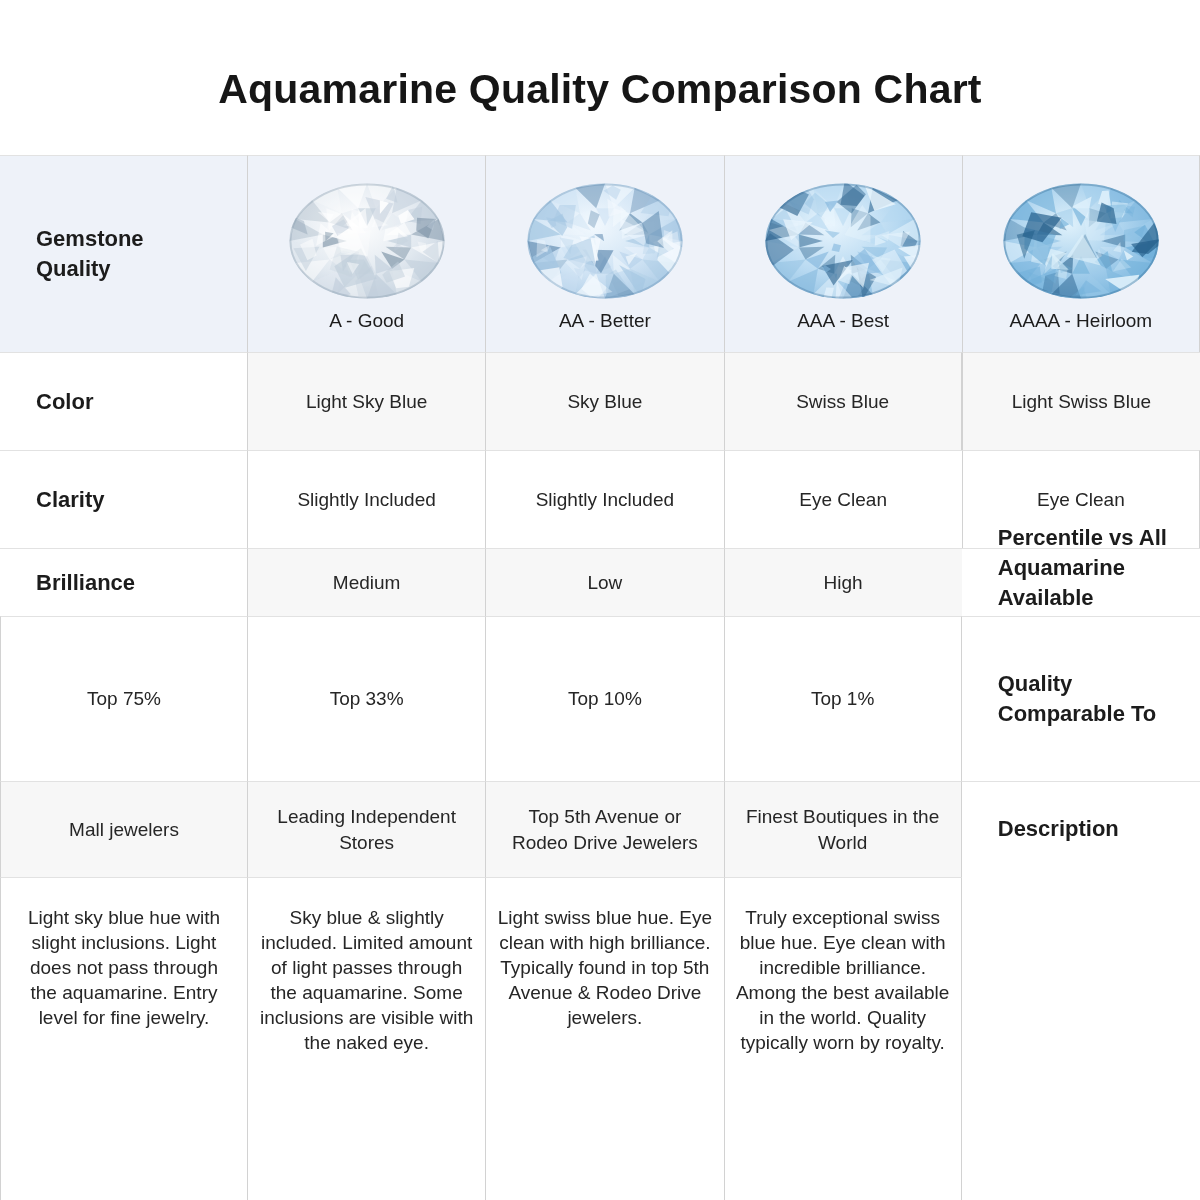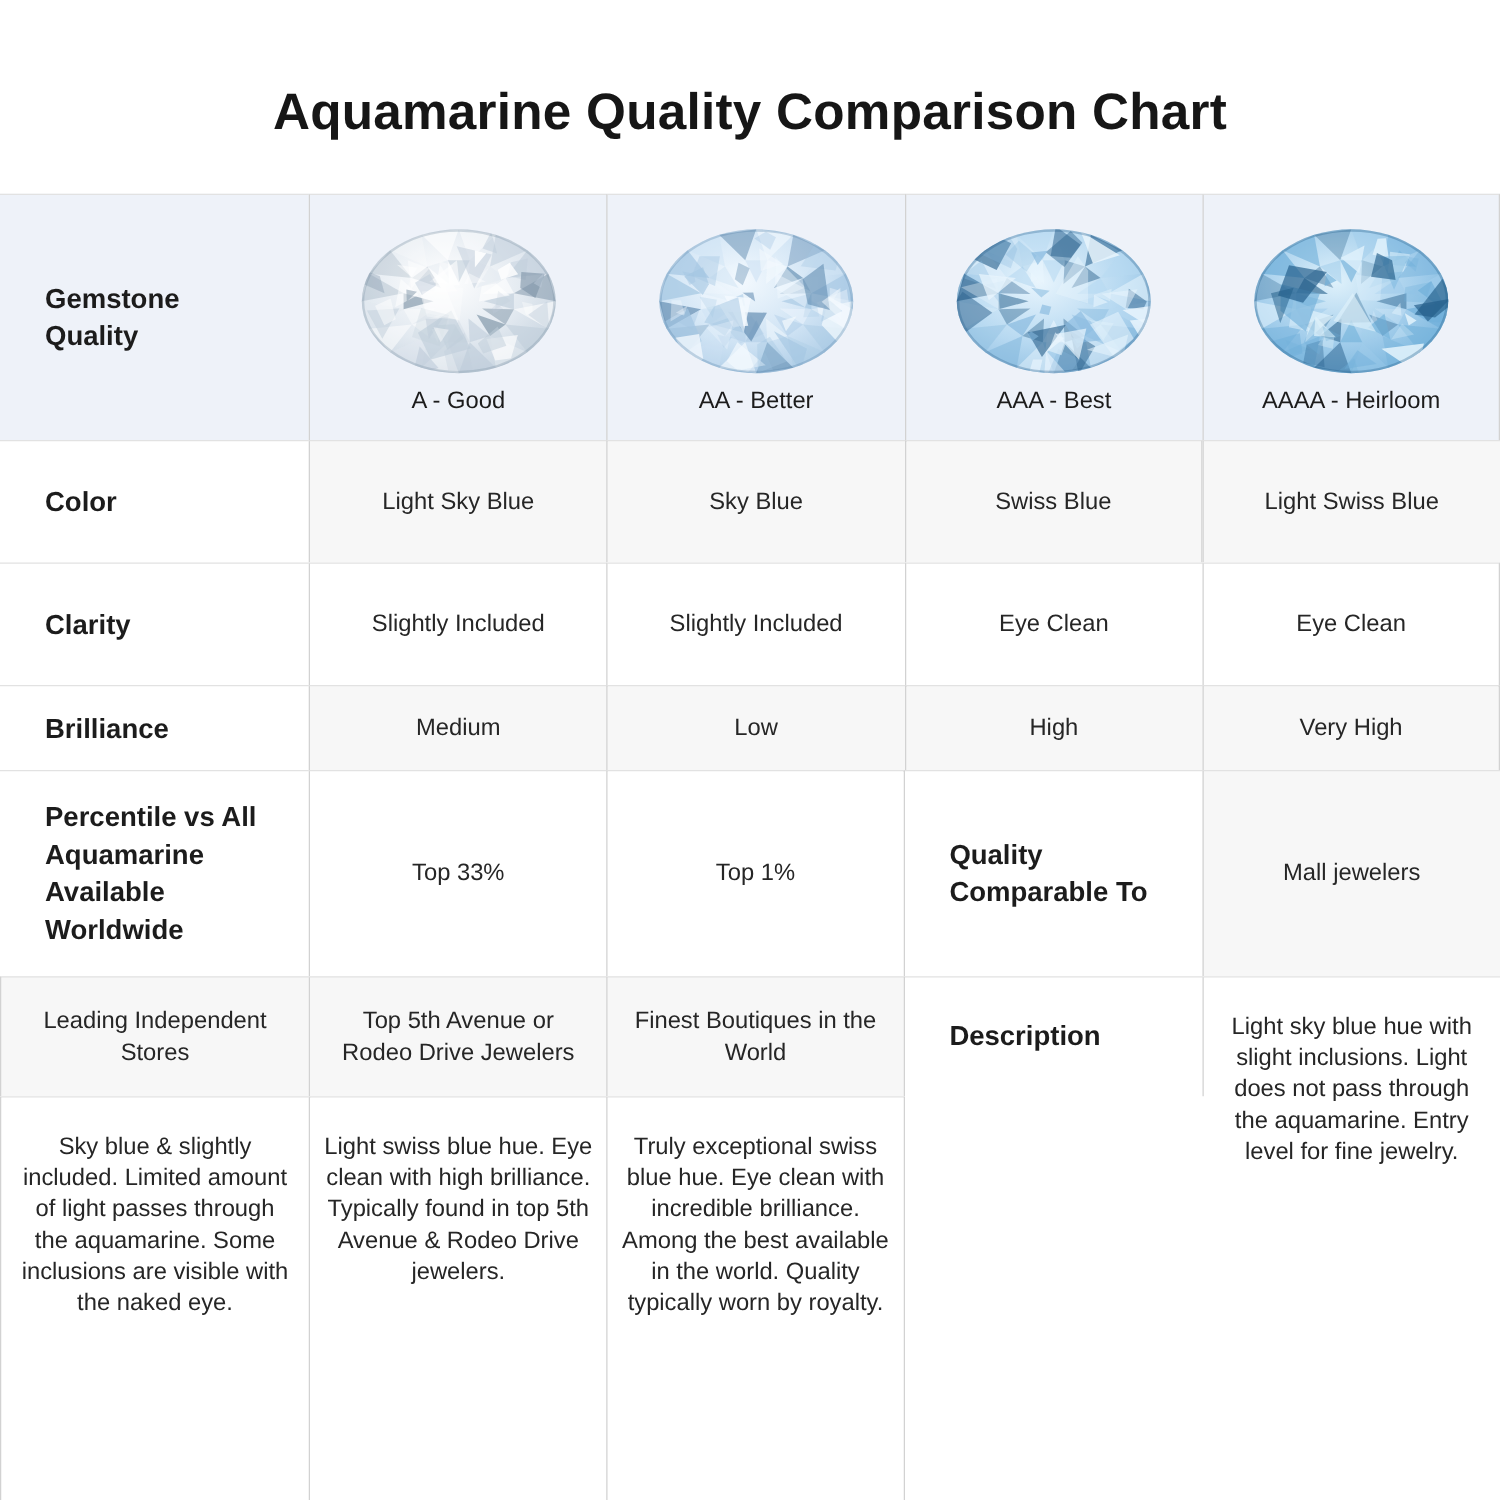--- a/index.html
+++ b/index.html
@@ -453,32 +453,35 @@
   </div>
   <div class="c gray vline">
       <span class="val">Medium</span>
     </div>
   <div class="c gray vline">
       <span class="val">Low</span>
     </div>
   <div class="c gray vline">
       <span class="val">High</span>
     </div>
-  <div class="c gray vline last">
-      <span class="val">Very High</span>
-    </div>
 
   <div class="c labelcell">
     <span class="row-label">Percentile vs All
 Aquamarine
 Available
 Worldwide</span>
   </div>
   <div class="c vline">
+      <span class="val">Top 75%</span>
+    </div>
+  <div class="c vline">
       <span class="val">Top 33%</span>
+    </div>
+  <div class="c vline">
+      <span class="val">Top 10%</span>
     </div>
   <div class="c vline last">
       <span class="val">Top 1%</span>
     </div>
 
   <div class="c labelcell">
     <span class="row-label">Quality
 Comparable To</span>
   </div>
   <div class="c gray vline">

